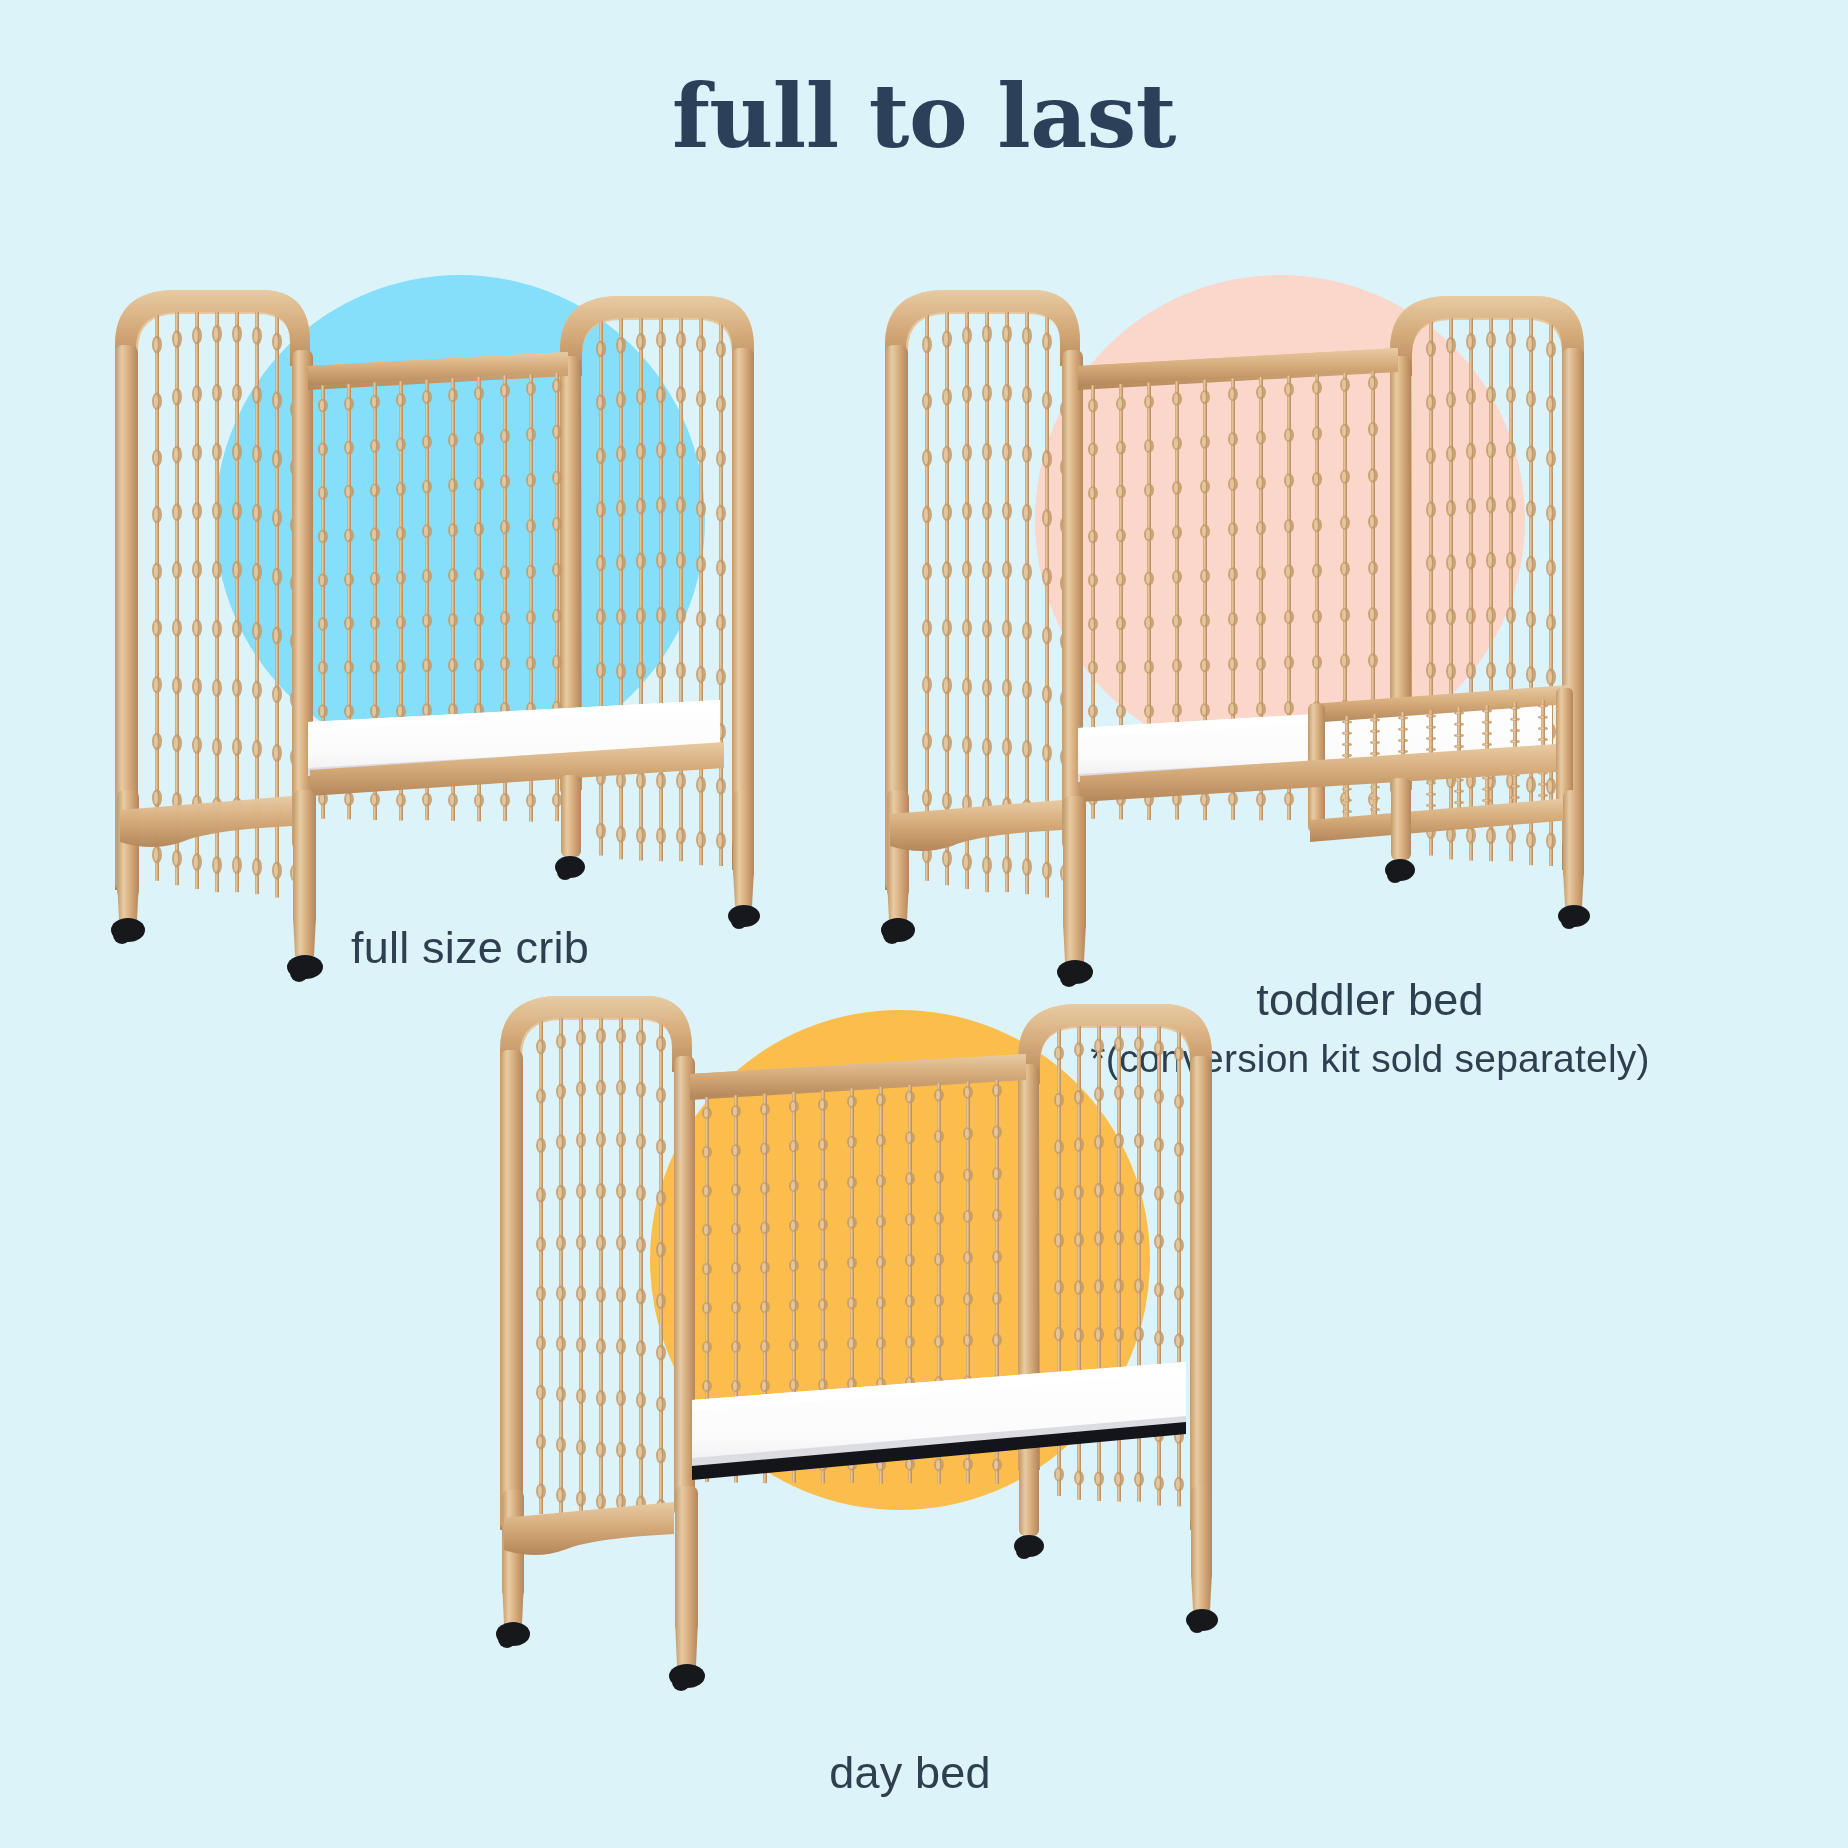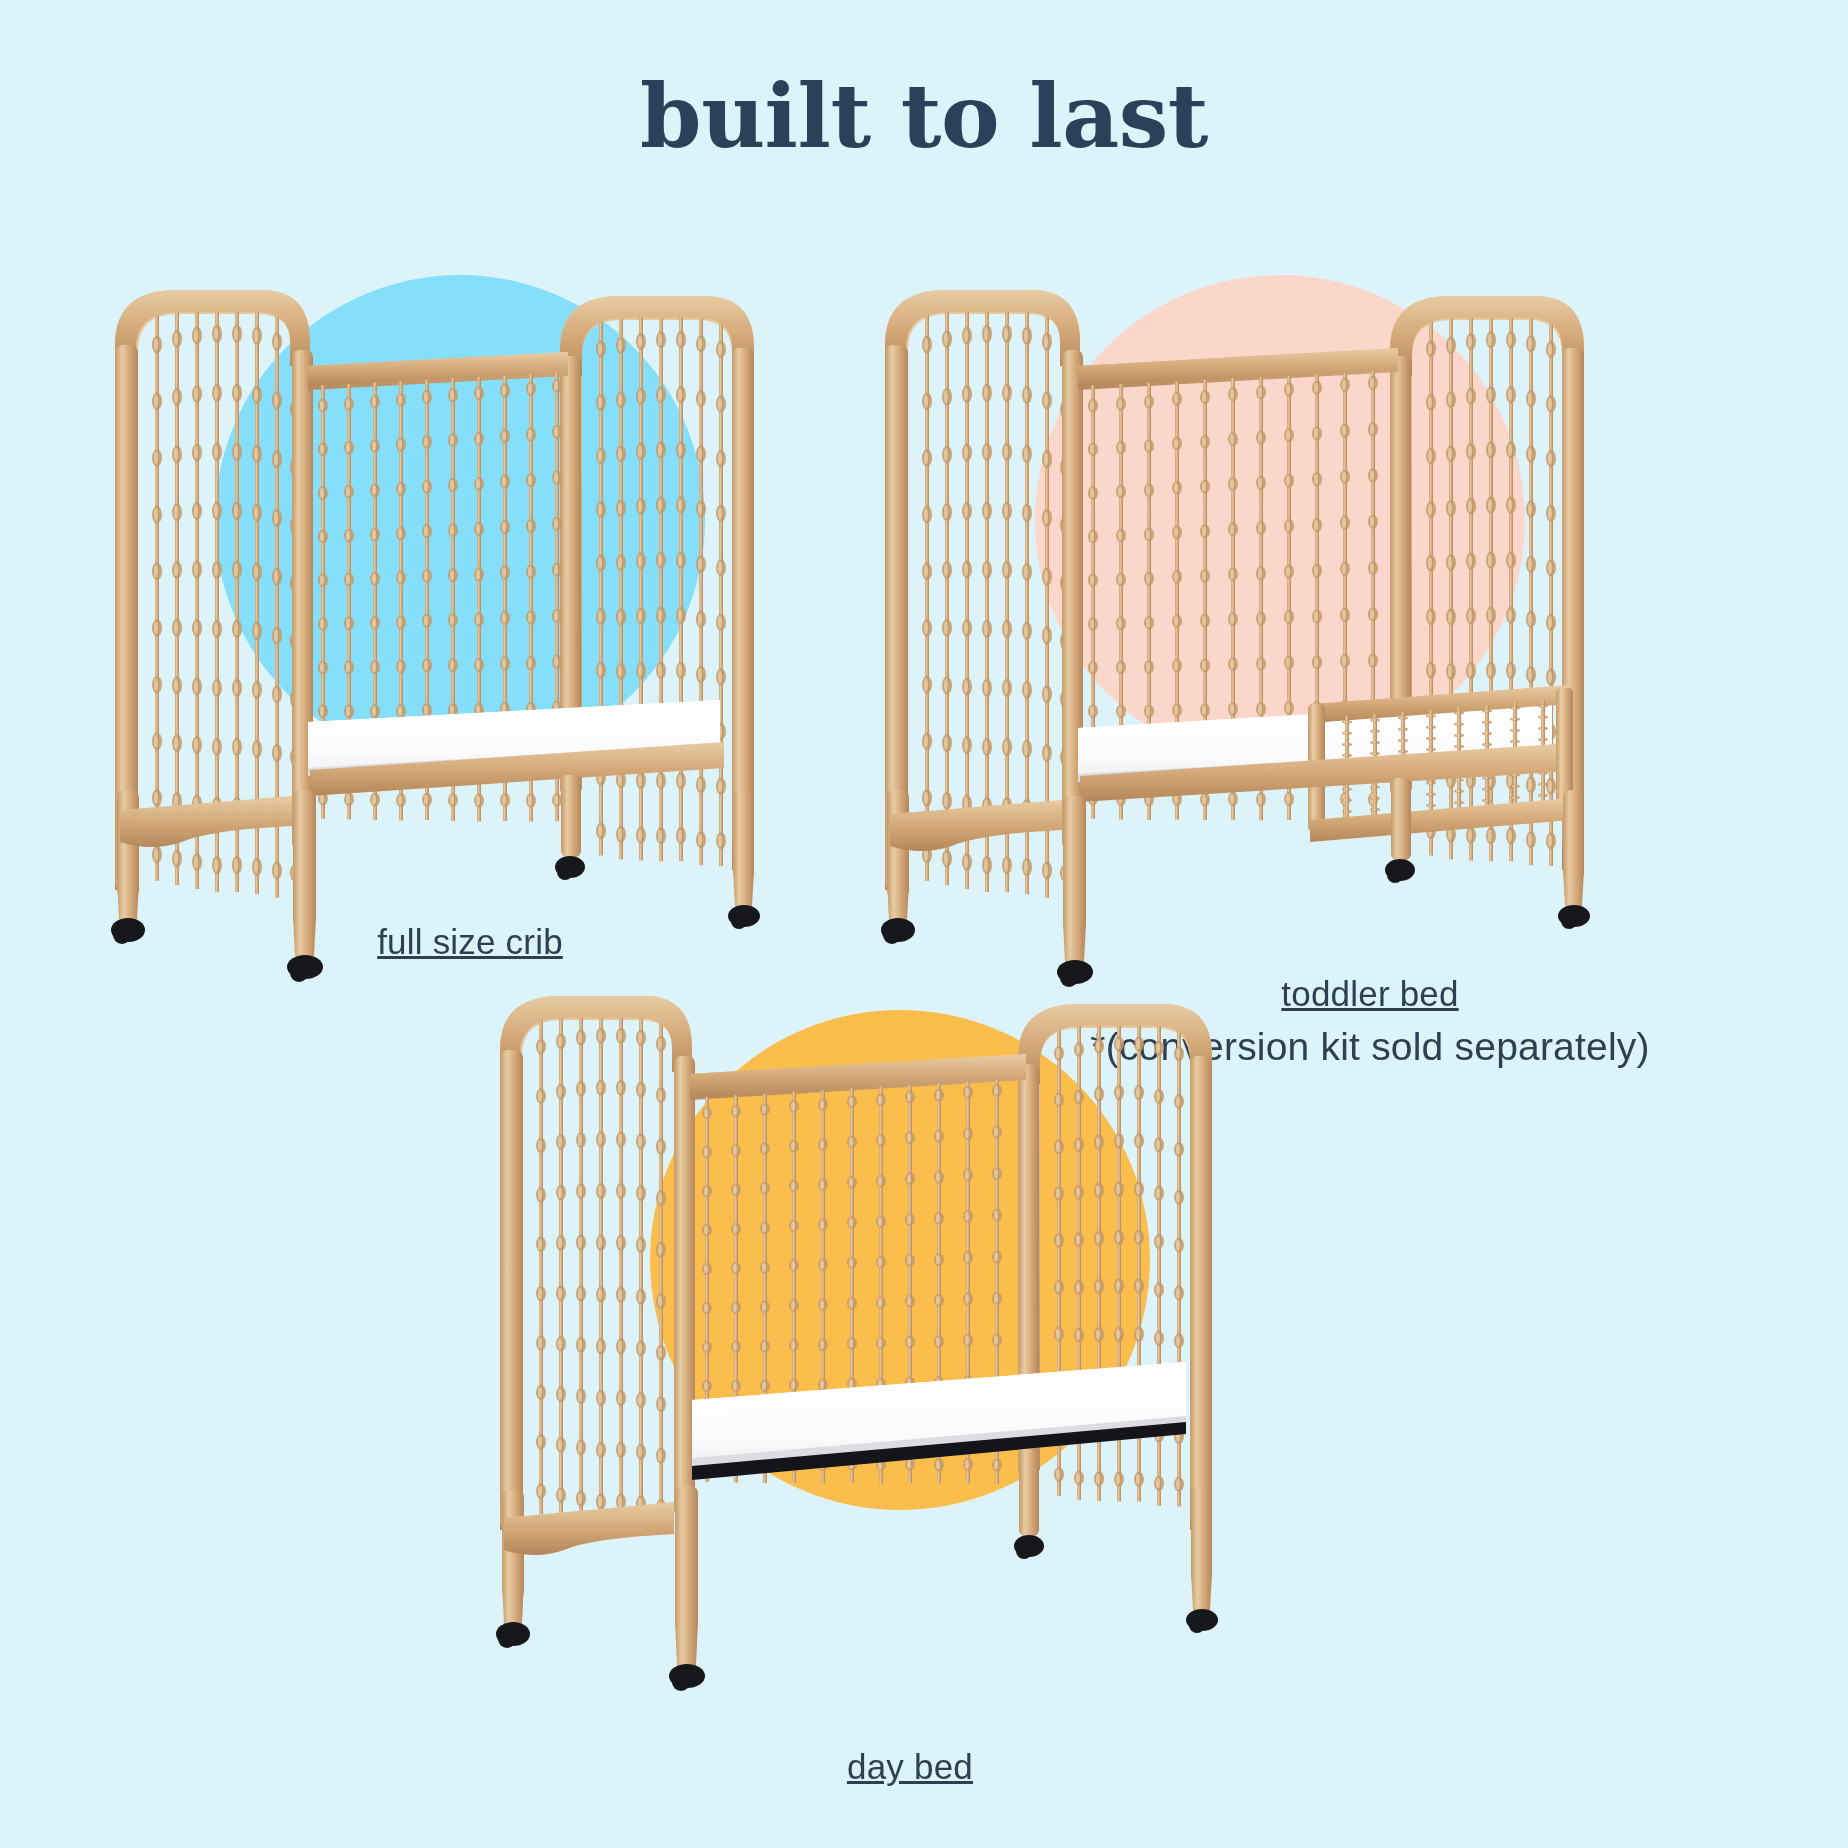--- a/index.html
+++ b/index.html
@@ -52,45 +52,44 @@
 
   
   .caption {
     position: absolute;
     text-align: center;
     color: #2e3f4f;
     font-family: "Liberation Sans", sans-serif;
     font-weight: 300;
   }
   .caption .main {
-    font-size: 35px;
+    font-size: 45px;
     letter-spacing: 0.2px;
     line-height: 1.25;
     white-space: nowrap;
-    text-decoration: underline;
   }
   .caption .sub {
     font-size: 39px;
     letter-spacing: 0.2px;
     line-height: 1.3;
     margin-top: 6px;
     white-space: nowrap;
   }
   .cap-crib    { left: 60px;  top: 920px;  width: 820px; }
   .cap-toddler { left: 940px; top: 972px;  width: 860px; }
   .cap-daybed  { left: 480px; top: 1745px; width: 860px; }
 
   svg { display: block; overflow: visible; }
 </style>
 </head>
 <body>
 
 <div class="page">
 
-  <div class="title">built to last</div>
+  <div class="title">full to last</div>
 
   <div class="cell cell-crib">
     <div class="stage">
       <svg width="760" height="700" viewBox="0 0 760 700" aria-hidden="true">
         <defs>
           <linearGradient id="woodV" x1="0" y1="0" x2="1" y2="0">
             <stop offset="0%" stop-color="#c49a69"></stop>
             <stop offset="30%" stop-color="#e8cba3"></stop>
             <stop offset="62%" stop-color="#d6ab7c"></stop>
             <stop offset="100%" stop-color="#b4875a"></stop>

